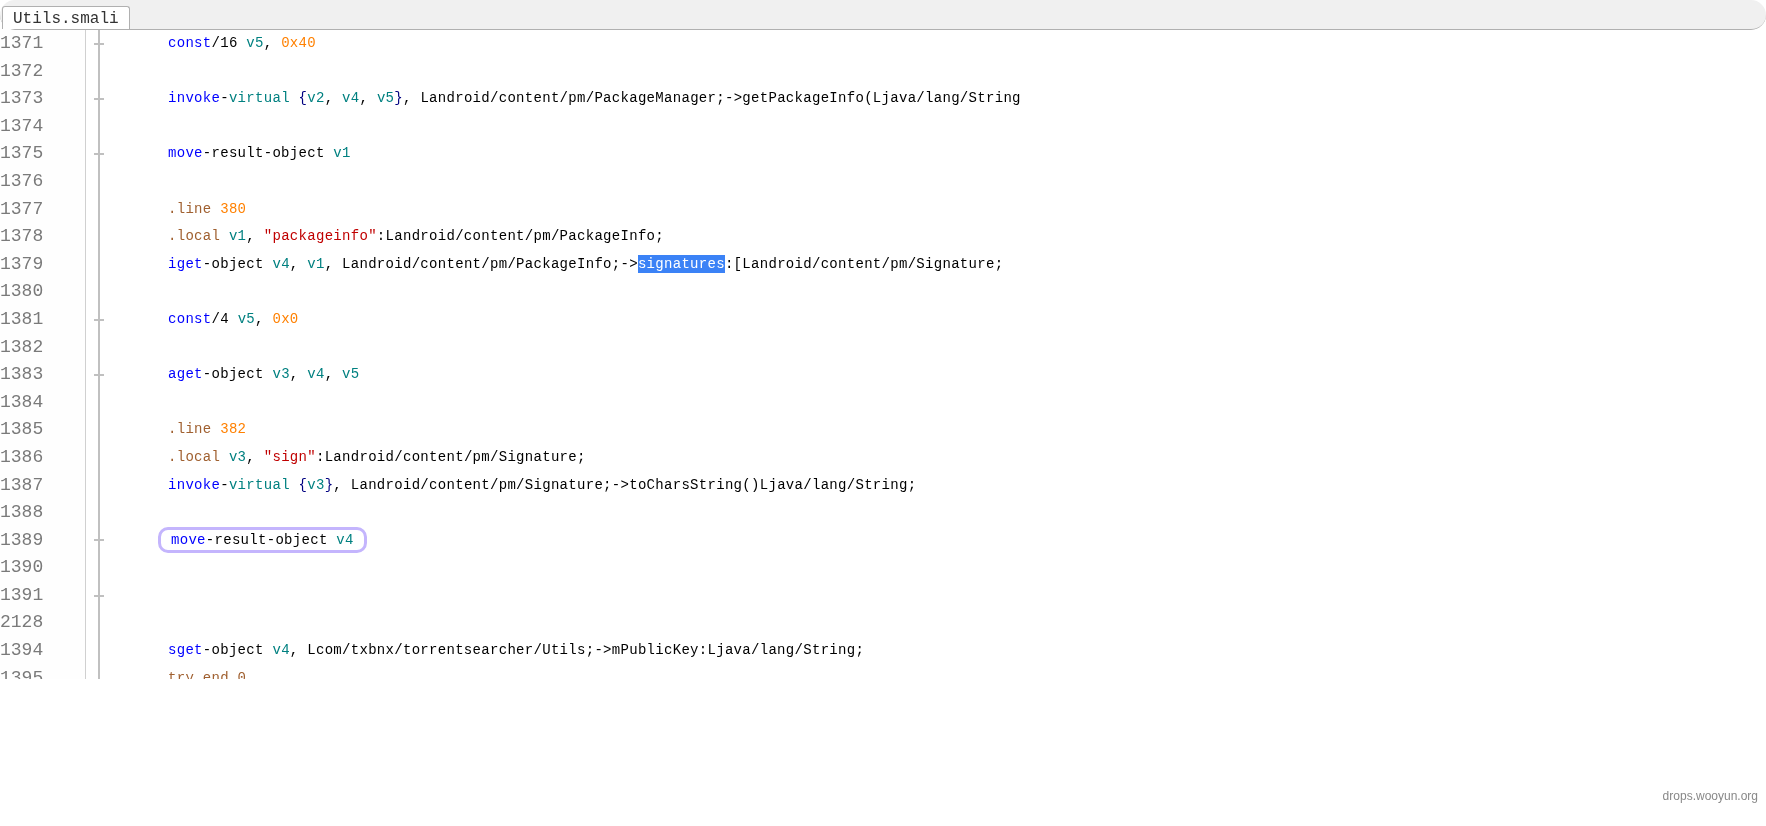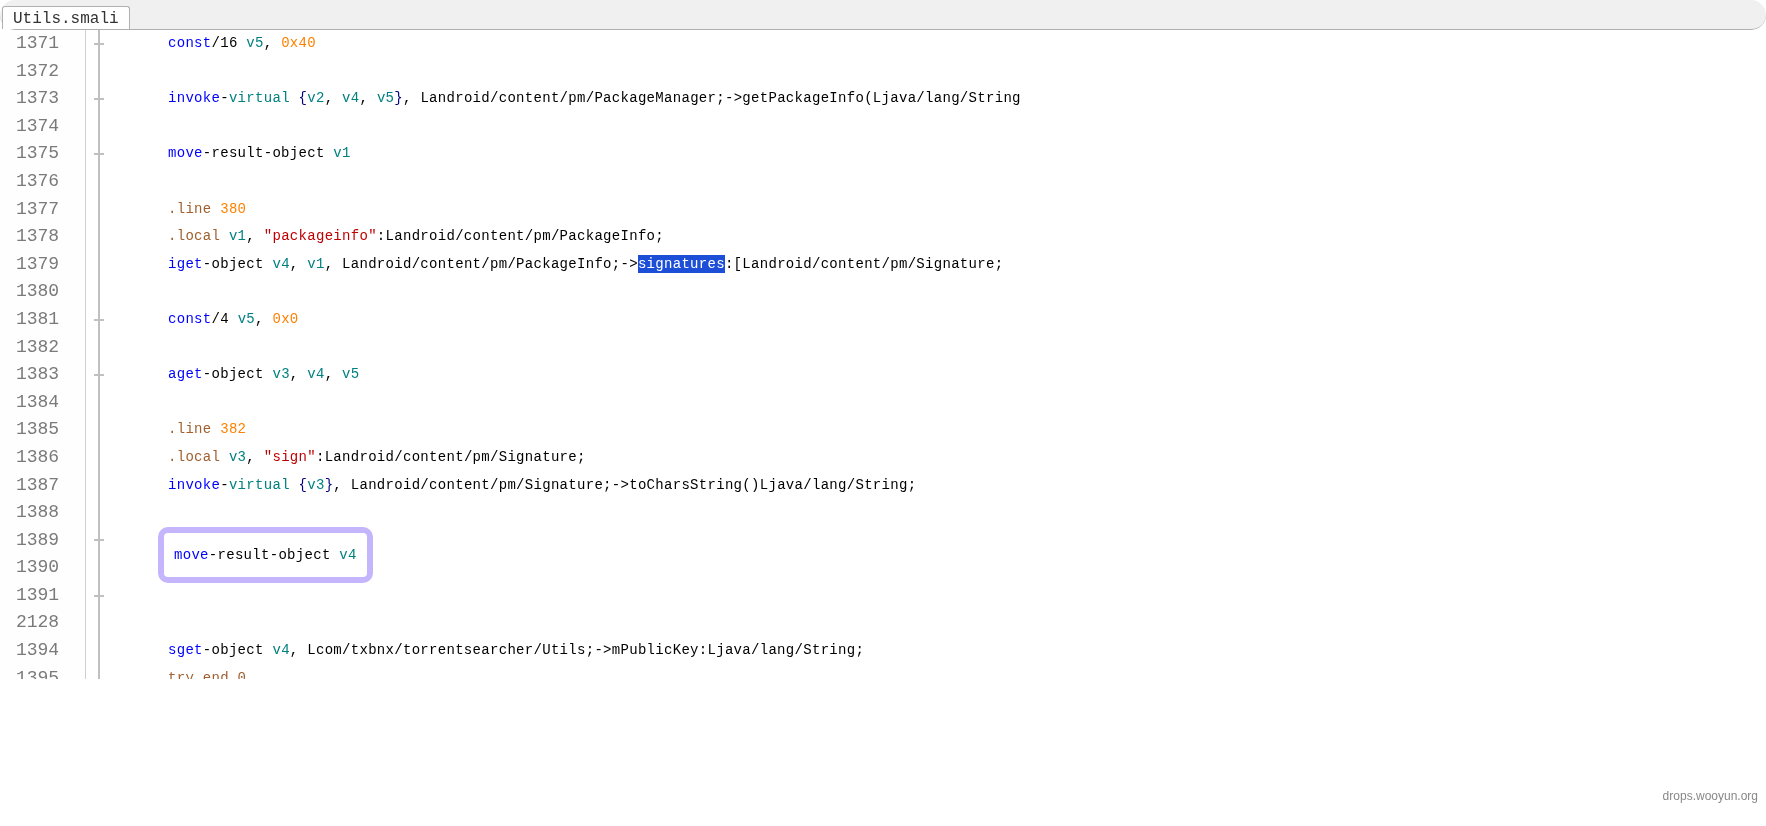--- a/index.html
+++ b/index.html
@@ -36,21 +36,21 @@
     display: flex;
     flex-direction: column;
   }
   .row {
     display: flex;
     height: 27.6px;
     line-height: 27.6px;
   }
   .gutter {
     width: 86px;
-    text-align: center;
+    text-align: left;
     padding-right: 10px;
     color: #7a7a7a;
     background: #fefefe;
     border-right: 1px solid #d0d0d0;
     font-size: 18px;
     flex-shrink: 0;
   }
   .fold {
     width: 28px;
     flex-shrink: 0;
@@ -79,28 +79,28 @@
     letter-spacing: 0.3px;
   }
   .kw-blue { color: #0000ff; }
   .kw-navy { color: #000080; }
   .kw-green { color: #008080; }
   .lit-orange { color: #ff8000; }
   .str-red { color: #c00000; }
   .plain { color: #000000; }
   .dir { color: #a06030; }
   .sel {
-    background: #1d4ed8;
+    background: #3b82f6;
     color: #ffffff;
     padding: 1px 0;
   }
   .hl-box {
-    border: 6px solid #c4b5fd;
+    border: 3px solid #c4b5fd;
     border-radius: 10px;
-    padding: 14px 10px;
+    padding: 2px 10px;
     display: inline-block;
     line-height: 1.2;
   }
   .watermark {
     position: absolute;
     right: 8px;
     bottom: 23px;
     font-family: Arial, sans-serif;
     font-size: 12px;
     color: #888;

